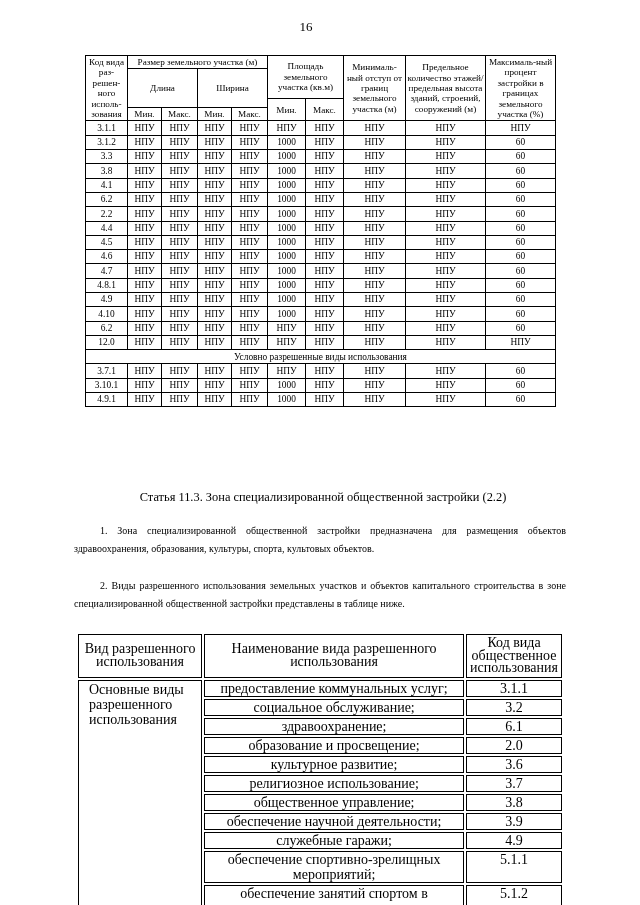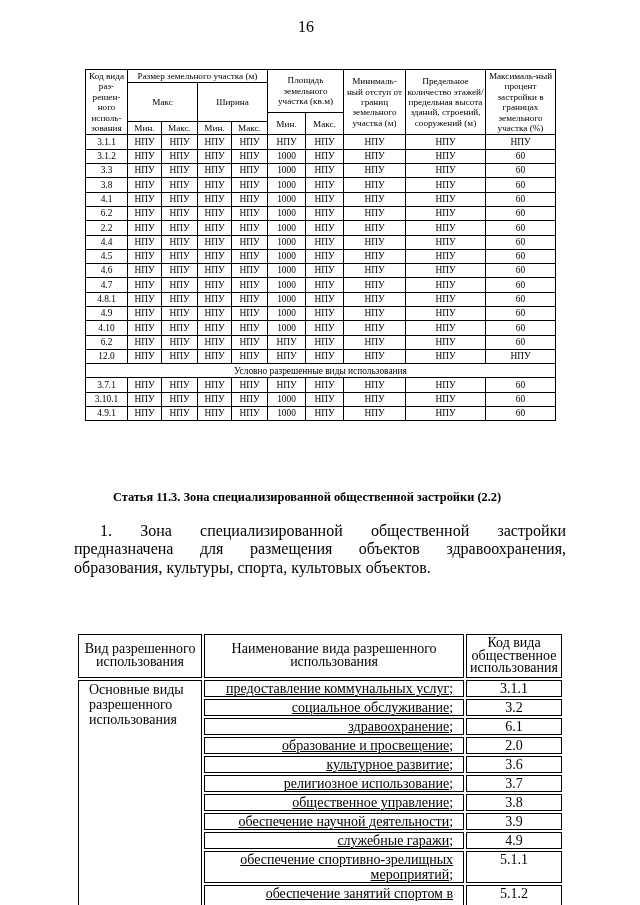--- a/index.html
+++ b/index.html
@@ -20,31 +20,30 @@
     left: 0; top: 0;
     width: 640px;
     height: 905px;
   }
   .page-number {
     position: absolute;
     left: 0;
     top: 20px;
     width: 612px;
     text-align: center;
-    font-size: 16px;
+    font-size: 13px;
     line-height: 14px;
   }
 
   
   table.doc-table {
     border-collapse: collapse;
     table-layout: fixed;
     font-size: 9.2px;
     line-height: 10.6px;
-    margin-top: 14px;
   }
   table.doc-table td,
   table.doc-table th {
     border: 1px solid #000000;
     padding: 0px 1px;
     text-align: center;
     vertical-align: middle;
     font-weight: normal;
   }
 
@@ -66,33 +65,33 @@
     font-size: 9.4px;
   }
   .section-row td {
     font-size: 9.3px;
     height: 13px;
   }
 
   
   .article-heading {
     position: absolute;
-    left: 62px;
+    left: 78px;
     top: 490px;
     width: 490px;
     font-size: 12.4px;
-    font-weight: bold;
+    font-weight: normal;
     text-align: center;
     line-height: 15px;
   }
   .para {
     position: absolute;
     left: 74px;
     width: 492px;
-    font-size: 16px;
+    font-size: 10px;
     line-height: 18.3px;
     text-align: justify;
     text-justify: inter-word;
   }
   #para-1 { top: 522px; }
   #para-2 { top: 577px; }
   .para .indent { display: inline-block; width: 26px; }
 
   
   #table-vri {
@@ -114,25 +113,24 @@
     padding: 2px 3px;
     line-height: 12.6px;
   }
   #table-vri tbody td.vri-group {
     text-align: left;
     vertical-align: top;
     line-height: 15px;
     padding-top: 1px;
   }
   #table-vri tbody td.vri-name {
-    text-align: right;
+    text-align: center;
     height: 15px;
     line-height: 15px;
     padding-top: 0;
-    text-decoration: underline;
   }
   #table-vri tbody td.vri-code {
     text-align: center;
     height: 15px;
     line-height: 15px;
   }
 </style>
 </head>
 <body>
 
@@ -156,21 +154,21 @@
     <thead>
       <tr>
         <td rowspan="4">Код вида раз-решен-ного исполь-зования</td>
         <td colspan="4">Размер земельного участка (м)</td>
         <td colspan="2" rowspan="2">Площадь земельного участка (кв.м)</td>
         <td rowspan="4">Минималь-ный отступ от границ земельного участка (м)</td>
         <td rowspan="4">Предельное количество этажей/ предельная высота зданий, строений, сооружений (м)</td>
         <td rowspan="4">Максималь-ный процент застройки в границах земельного участка (%)</td>
       </tr>
       <tr>
-        <td colspan="2" rowspan="2">Макс</td>
+        <td colspan="2" rowspan="2">Длина</td>
         <td colspan="2" rowspan="2">Ширина</td>
       </tr>
       <tr>
         <td rowspan="2">Мин.</td>
         <td rowspan="2">Макс.</td>
       </tr>
       <tr>
         <td>Мин.</td>
         <td>Макс.</td>
         <td>Мин.</td>
@@ -408,20 +406,21 @@
           <td>НПУ</td>
           <td>НПУ</td>
           <td>60</td>
         </tr>
       </tbody>
   </table>
 
   <div class="article-heading">Статья 11.3. Зона специализированной общественной застройки (2.2)</div>
 
   <div class="para" id="para-1"><span class="indent"></span><span>1. Зона специализированной общественной застройки предназначена для размещения объектов здравоохранения, образования, культуры, спорта, культовых объектов.</span></div>
+  <div class="para" id="para-2"><span class="indent"></span><span>2. Виды разрешенного использования земельных участков и объектов капитального строительства в зоне специализированной общественной застройки представлены в таблице ниже.</span></div>
 
   <table id="table-vri">
     <colgroup>
       <col style="width:126px">
       <col style="width:278px">
       <col style="width:84px">
     </colgroup>
     <thead>
       <tr>
         <td>Вид разрешенного использования</td>

